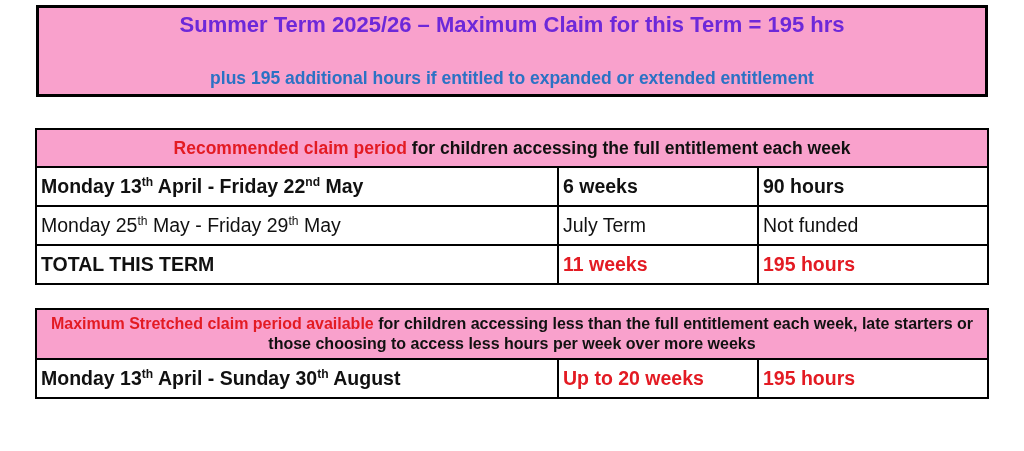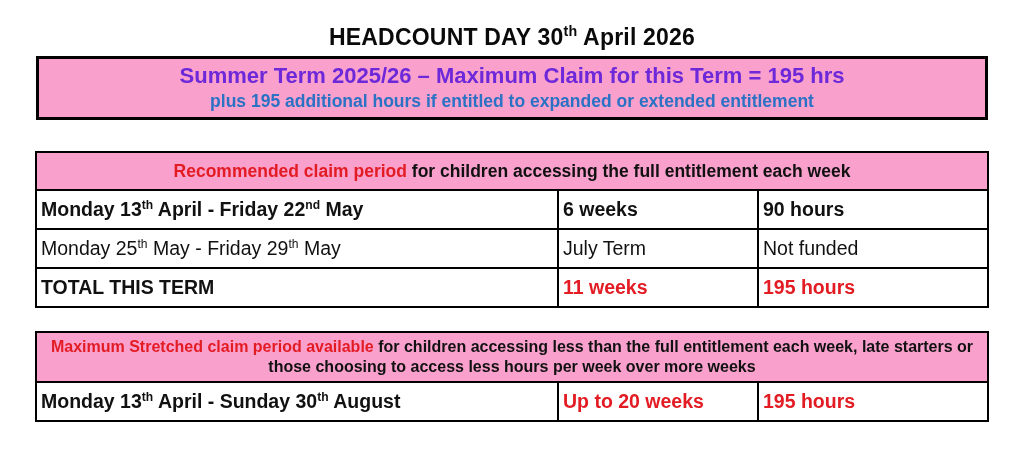--- a/index.html
+++ b/index.html
@@ -44,20 +44,21 @@
     font-size: 22px;
     font-weight: bold;
     color: #6d28d9;
     line-height: 28px;
   }
   .summary-line2 {
     font-size: 17.5px;
     font-weight: bold;
     color: var(--blue);
     line-height: 22px;
+    margin-top: 28px;
   }
   table.claims {
     margin: 0 auto;
     width: 952px;
     border-collapse: collapse;
     table-layout: fixed;
   }
   table.claims.t1 { margin-top: 31px; }
   table.claims.t2 { margin-top: 23px; }
   table.claims col.c0 { width: 522px; }
@@ -96,21 +97,20 @@
   td.col2 { padding-left: 11px; }
   td.bold { font-weight: bold; }
   td.red  { color: var(--red); }
   td.bg-pink { background: var(--pink); }
 </style>
 </head>
 <body>
 
 <div class="page">
 
-  <div class="doc-title">HEADCOUNT DAY 30<sup class="sp">th</sup> April 2026</div>
 
   <div class="summary-box">
     <div class="summary-line1">Summer Term 2025/26  –  Maximum Claim for this Term  =  195 hrs</div>
     <div class="summary-line2">plus 195 additional hours if entitled to expanded or extended entitlement</div>
   </div>
 
   <table class="claims t1">
     <colgroup>
         <col class="c0">
         <col class="c1">

